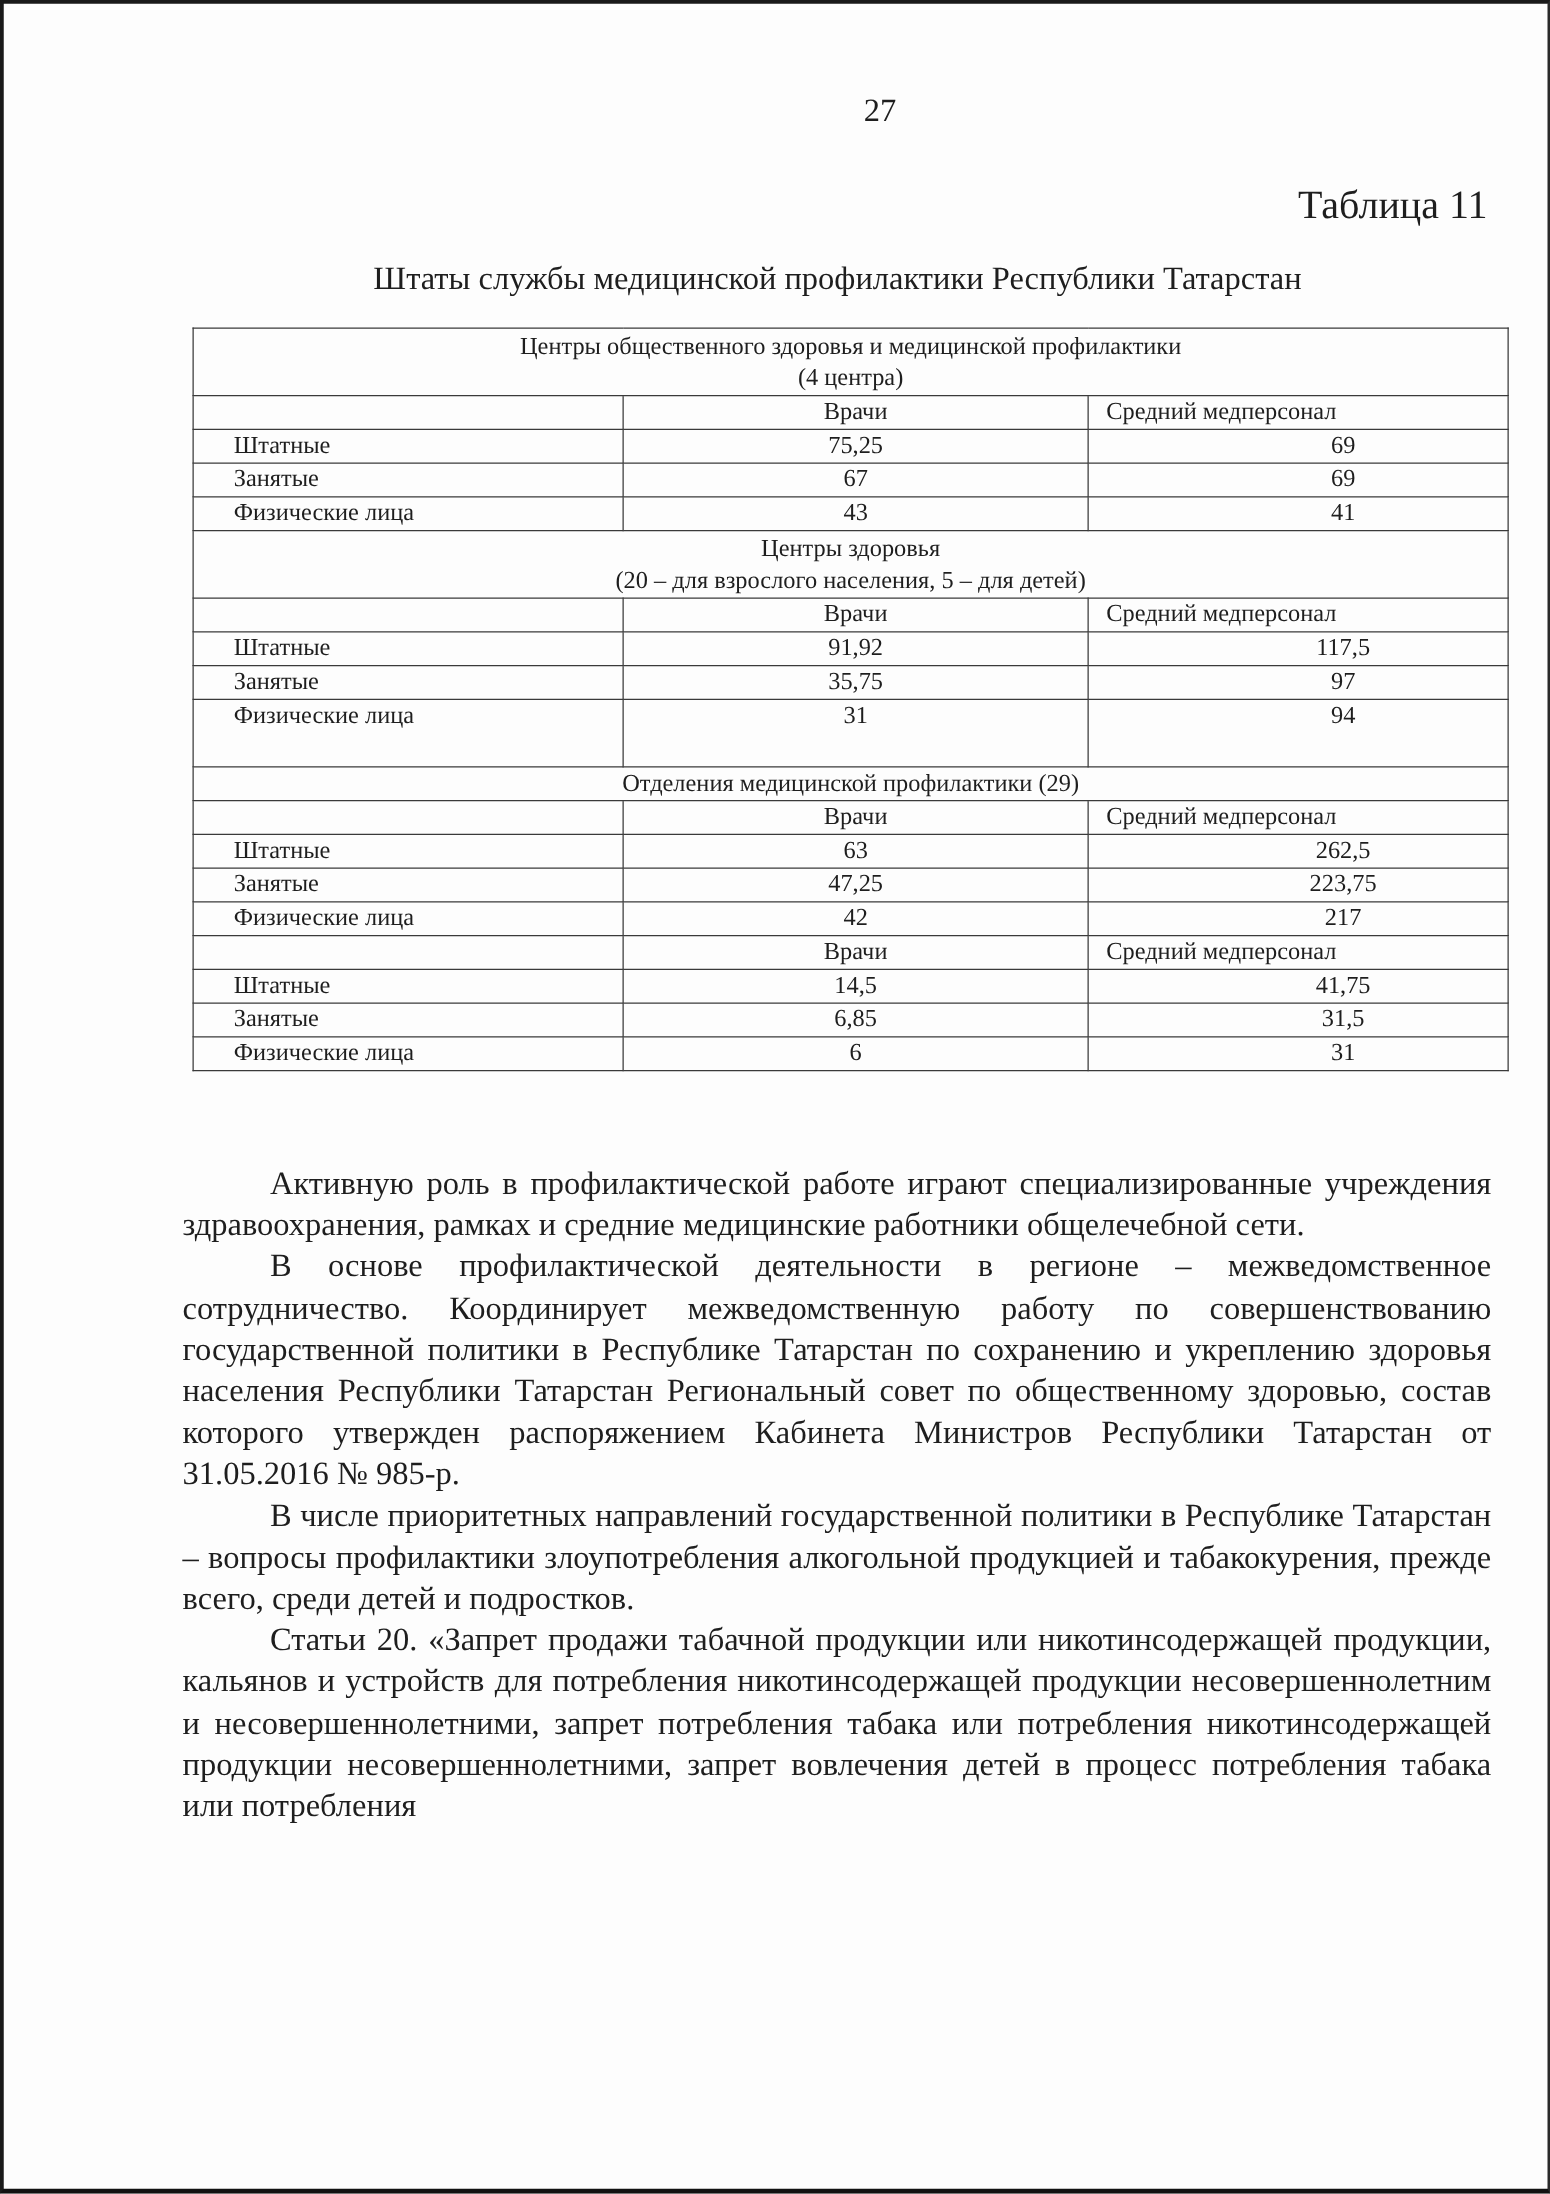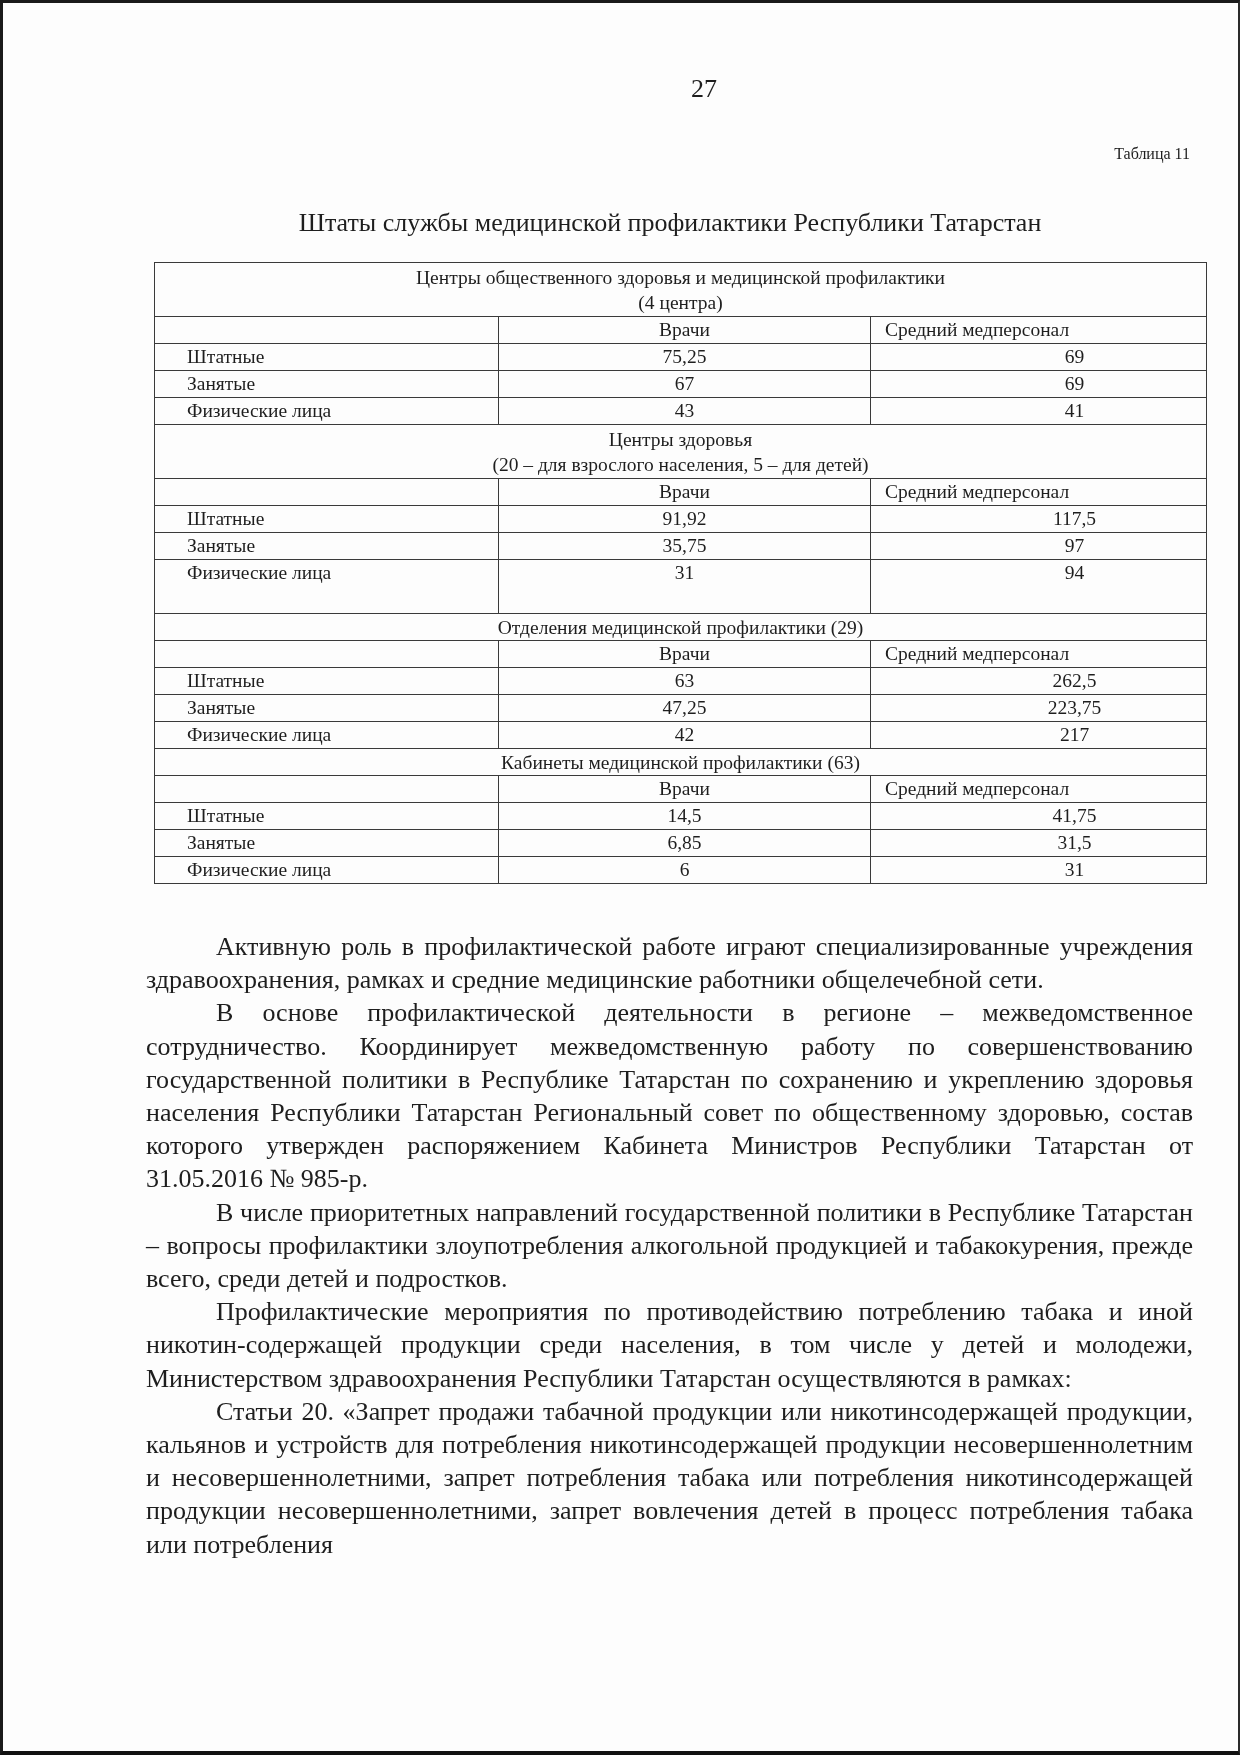--- a/index.html
+++ b/index.html
@@ -16,21 +16,21 @@
     border-right: 2px solid #2a2a2a;
     border-bottom: 4px solid #111;
     box-sizing: border-box;
   }
   .page-number {
     position: absolute; top: 74px; left: 0; width: 1408px;
     text-align: center; font-size: 26px;
   }
   .table-label {
     position: absolute; top: 145px; right: 50px;
-    font-size: 16px;
+    font-size: 32px;
   }
   .table-title {
     position: absolute; top: 208px; left: 0; width: 1340px;
     text-align: center; font-size: 26px;
   }
   table.staff {
     position: absolute; top: 262px; left: 154px; width: 1053px;
     border-collapse: collapse;
     font-size: 19.5px;
   }
@@ -139,23 +139,20 @@
     <td class="c1">47,25</td>
     <td class="c2 num">223,75</td>
   </tr>
   <tr>
     <td class="c0">Физические лица</td>
     <td class="c1">42</td>
     <td class="c2 num">217</td>
   </tr>
 
   <tr>
-    <td class="sec" colspan="3">Кабинеты медицинской профилактики (63)</td>
-  </tr>
-  <tr>
     <td class="c0"></td>
     <td class="c1">Врачи</td>
     <td class="c2">Средний медперсонал</td>
   </tr>
   <tr>
     <td class="c0">Штатные</td>
     <td class="c1">14,5</td>
     <td class="c2 num">41,75</td>
   </tr>
   <tr>
@@ -168,15 +165,14 @@
     <td class="c1">6</td>
     <td class="c2 num">31</td>
   </tr>
 </tbody>
   </table>
 
 <div class="body-text">
   <p>Активную роль в профилактической работе играют специализированные учреждения здравоохранения, рамках и средние медицинские работники общелечебной сети.</p>
   <p>В основе профилактической деятельности в регионе – межведомственное сотрудничество. Координирует межведомственную работу по совершенствованию государственной политики в Республике Татарстан по сохранению и укреплению здоровья населения Республики Татарстан Региональный совет по общественному здоровью, состав которого утвержден распоряжением Кабинета Министров Республики Татарстан от 31.05.2016 № 985-р.</p>
   <p>В числе приоритетных направлений государственной политики в Республике Татарстан – вопросы профилактики злоупотребления алкогольной продукцией и табакокурения, прежде всего, среди детей и подростков.</p>
-  <p>Профилактические мероприятия по противодействию потреблению табака и иной никотин-содержащей продукции среди населения, в том числе у детей и молодежи, Министерством здравоохранения Республики Татарстан осуществляются в рамках:</p>
   <p>Статьи 20. «Запрет продажи табачной продукции или никотинсодержащей продукции, кальянов и устройств для потребления никотинсодержащей продукции несовершеннолетним и несовершеннолетними, запрет потребления табака или потребления никотинсодержащей продукции несовершеннолетними, запрет вовлечения детей в процесс потребления табака или потребления</p>
 </div>
 
 </body></html>

